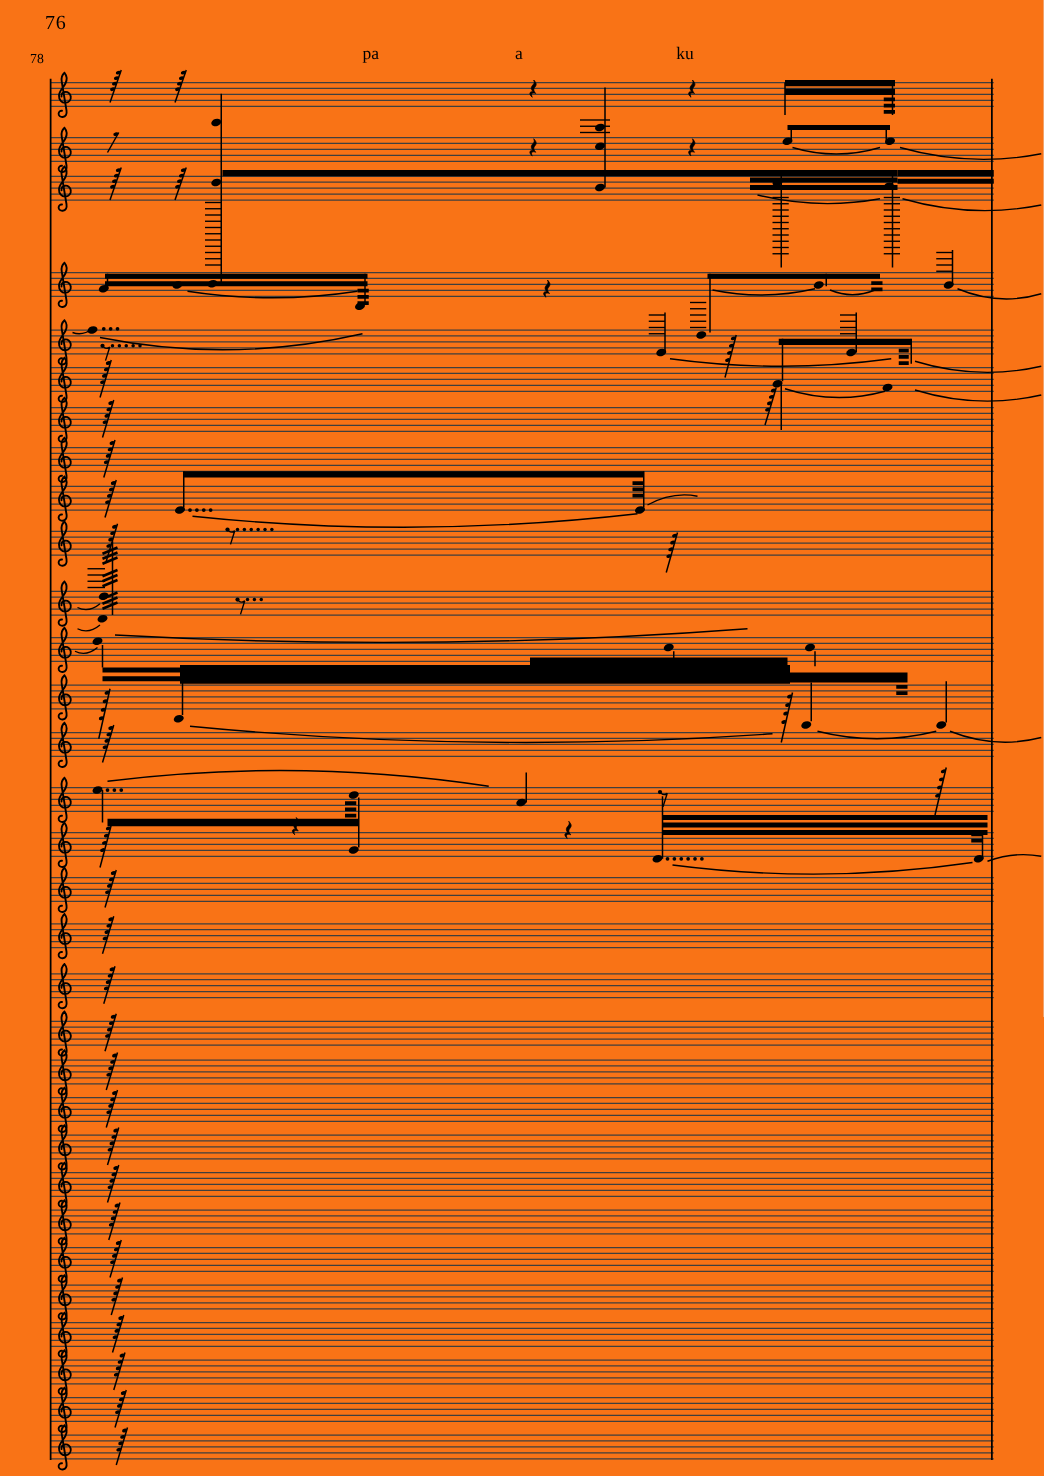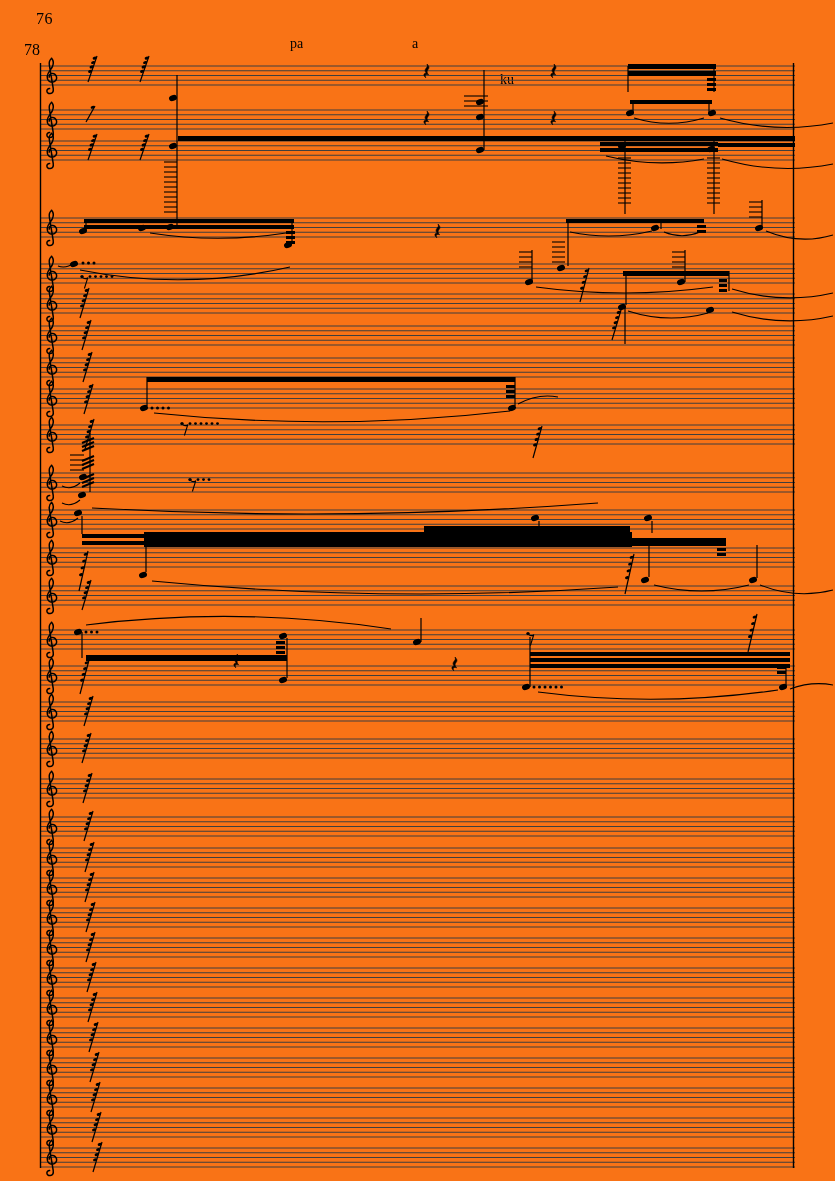--- a/index.html
+++ b/index.html
@@ -10,29 +10,29 @@
     background:#f97316;
     overflow:hidden;
     font-family:Liberation Serif, serif;
   }
   .page-number{
     position:absolute;left:36px;top:10px;
     font-size:16px;color:#000;letter-spacing:0.5px;
   }
   .measure-number{
     position:absolute;left:24px;top:41px;
-    font-size:16px;color:#000;
+    font-size:11px;color:#000;
   }
   .lyric{
     position:absolute;top:36px;
     font-size:14px;color:#000;
   }
   #lyric-0{left:290px;}
   #lyric-1{left:412px;}
-  #lyric-2{left:500px;margin-top:36px;}
+  #lyric-2{left:541px;}
   svg{position:absolute;left:0;top:0;}
 </style>
 </head>
 <body>
 
 <div class="page">
   <div class="page-number">76</div>
   <div class="measure-number">78</div>
   <div class="lyric" id="lyric-0">pa</div>
   <div class="lyric" id="lyric-1">a</div>

